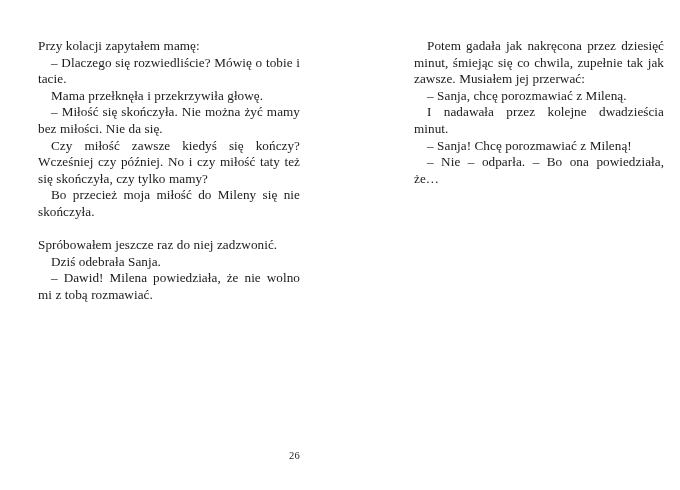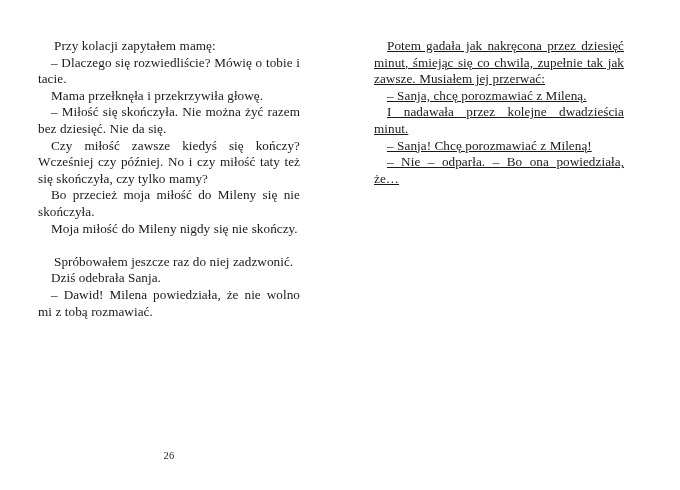--- a/index.html
+++ b/index.html
@@ -33,40 +33,38 @@
     position: absolute;
     top: 38px;
   }
 
   .column.left {
     left: 38px;
     width: 262px;
   }
 
   .column.right {
-    left: 374px;
+    left: 414px;
     width: 250px;
-    text-decoration: underline;
   }
 
   .para {
     margin: 0;
     text-align: justify;
     text-justify: inter-word;
     font-size: 13.2px;
     line-height: 16.6px;
     letter-spacing: 0.05px;
     word-spacing: 0.1px;
     hyphens: manual;
   }
 
   
   .para.flush {
     text-indent: 0;
-    margin-left: 16px;
   }
 
   
   .para.indent {
     text-indent: 13px;
   }
 
   
   .block-gap {
     height: 16.6px;
@@ -75,42 +73,41 @@
   
   .para:last-child {
     text-align-last: left;
   }
 
   .folio {
     position: absolute;
     top: 449px;
     left: 38px;
     width: 262px;
-    text-align: center;
+    text-align: right;
     font-size: 10.5px;
     line-height: 13px;
     color: #201e1c;
     letter-spacing: 0.3px;
   }
 </style>
 </head>
 <body>
 
 <div class="page">
   <div class="spread">
 
     <div class="column left">
       <div>
           <p class="para flush">Przy kolacji zapytałem mamę:</p>
           <p class="para indent">– Dlaczego się rozwiedliście? Mówię o tobie i tacie.</p>
           <p class="para indent">Mama przełknęła i przekrzywiła głowę.</p>
-          <p class="para indent">– Miłość się skończyła. Nie można żyć razem bez dziesięć. Nie da się.</p>
+          <p class="para indent">– Miłość się skończyła. Nie można żyć mamy bez miłości. Nie da się.</p>
           <p class="para indent">Czy miłość zawsze kiedyś się kończy? Wcześniej czy później. No i czy miłość taty też się skończyła, czy tylko mamy?</p>
           <p class="para indent">Bo przecież moja miłość do Mileny się nie skończyła.</p>
-          <p class="para indent">Moja miłość do Mileny nigdy się nie skończy.</p>
           <div class="block-gap"></div>
           <p class="para flush">Spróbowałem jeszcze raz do niej zadzwonić.</p>
           <p class="para indent">Dziś odebrała Sanja.</p>
           <p class="para indent">– Dawid! Milena powiedziała, że nie wolno mi z tobą rozmawiać.</p>
         </div>
     </div>
 
     <div class="column right">
       <div>
           <p class="para indent">Potem gadała jak nakręcona przez dziesięć minut, śmiejąc się co chwila, zupełnie tak jak zawsze. Musiałem jej przerwać:</p>

